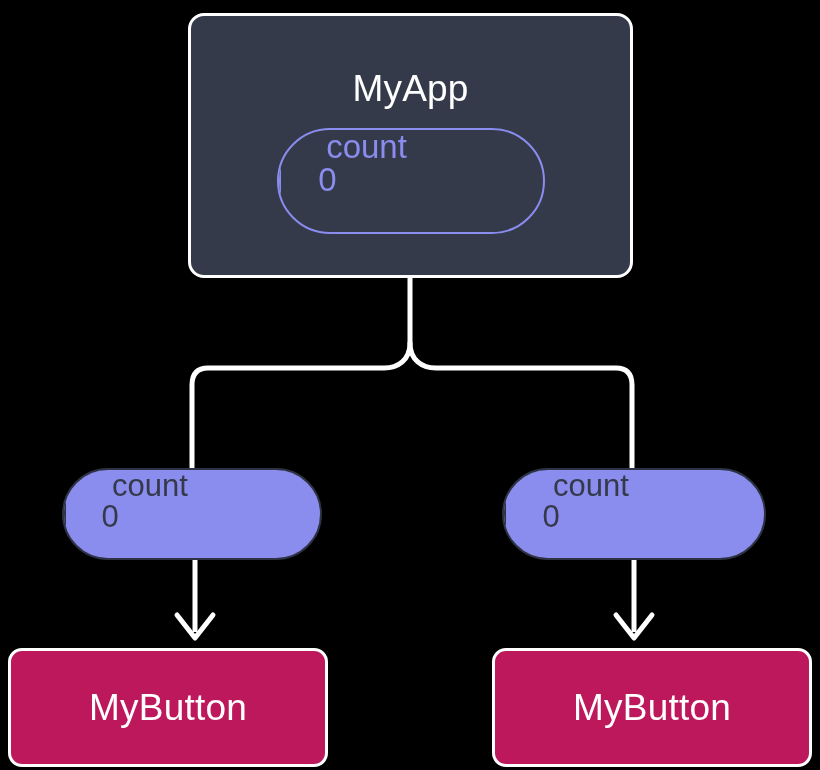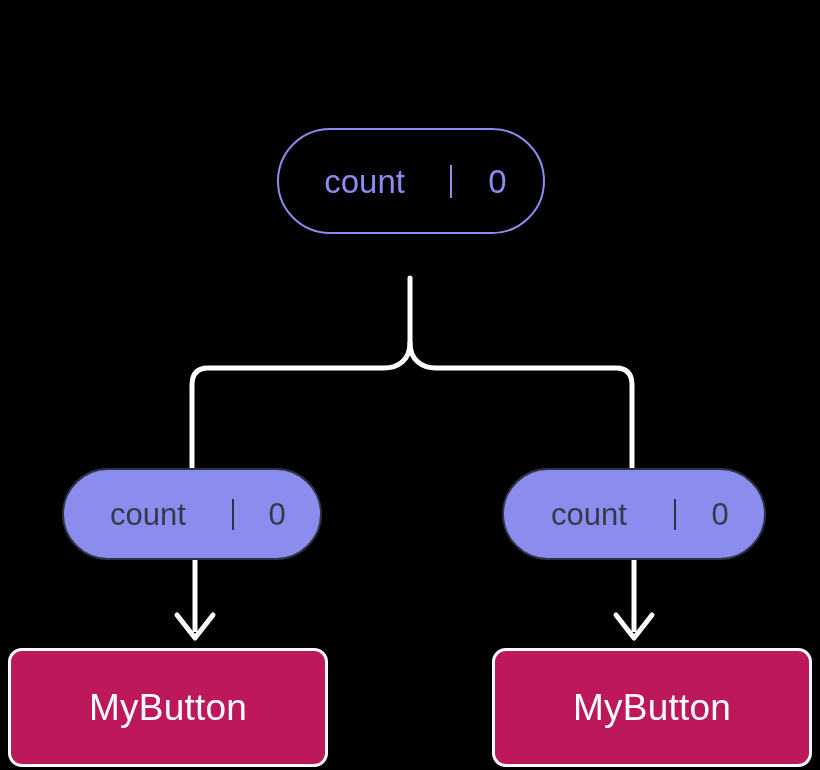--- a/index.html
+++ b/index.html
@@ -85,23 +85,24 @@
     font-weight: 400;
     line-height: 1;
     letter-spacing: 0.2px;
     white-space: nowrap;
   }
   
   .pill {
     position: absolute;
     box-sizing: border-box;
     display: flex;
-    align-items: center;
+    align-items: flex-start;
     border-radius: 999px;
     overflow: hidden;
+    flex-direction: column;
   }
   .pill-key, .pill-val {
     display: flex;
     align-items: center;
     justify-content: center;
     line-height: 1;
     white-space: nowrap;
   }
 
   
@@ -184,20 +185,23 @@
       <line x1="195" y1="560" x2="195" y2="632" stroke="#ffffff" stroke-width="5" stroke-linecap="butt"></line>
       <polyline points="177,615 195,638 213,615" fill="none" stroke="#ffffff" stroke-width="5" stroke-linecap="round" stroke-linejoin="round"></polyline>
     </g>
 
     <g>
       <line x1="634" y1="560" x2="634" y2="632" stroke="#ffffff" stroke-width="5" stroke-linecap="butt"></line>
       <polyline points="616,615 634,638 652,615" fill="none" stroke="#ffffff" stroke-width="5" stroke-linecap="round" stroke-linejoin="round"></polyline>
     </g>
   </svg>
 
+  <div id="root-card" class="card">
+    <div class="card-title">MyApp</div>
+  </div>
 
   <div id="root-pill" class="pill outline">
     <div class="pill-key">count</div>
     <div class="pill-val">0</div>
   </div>
 
   <div id="state-pill-0" class="pill filled">
     <div class="pill-key">count</div>
     <div class="pill-val">0</div>
   </div>

